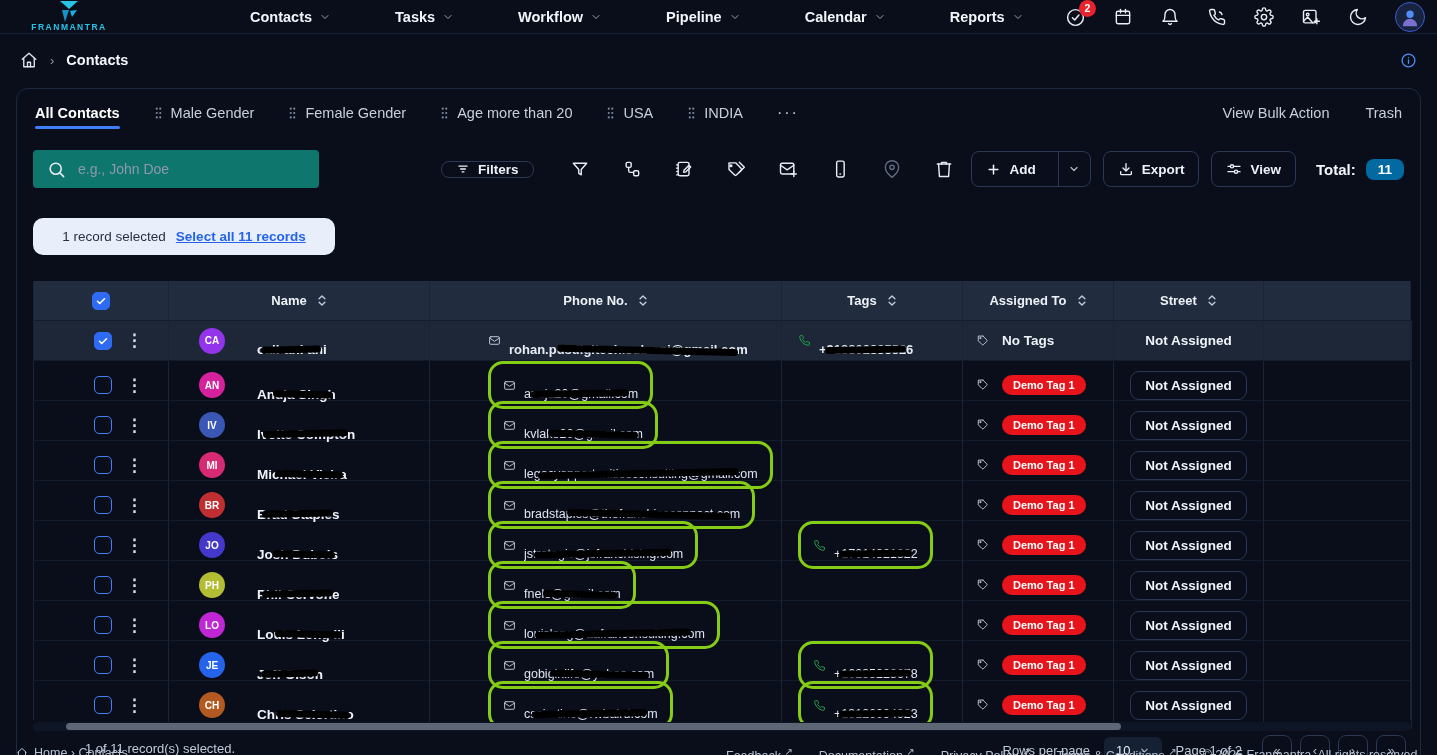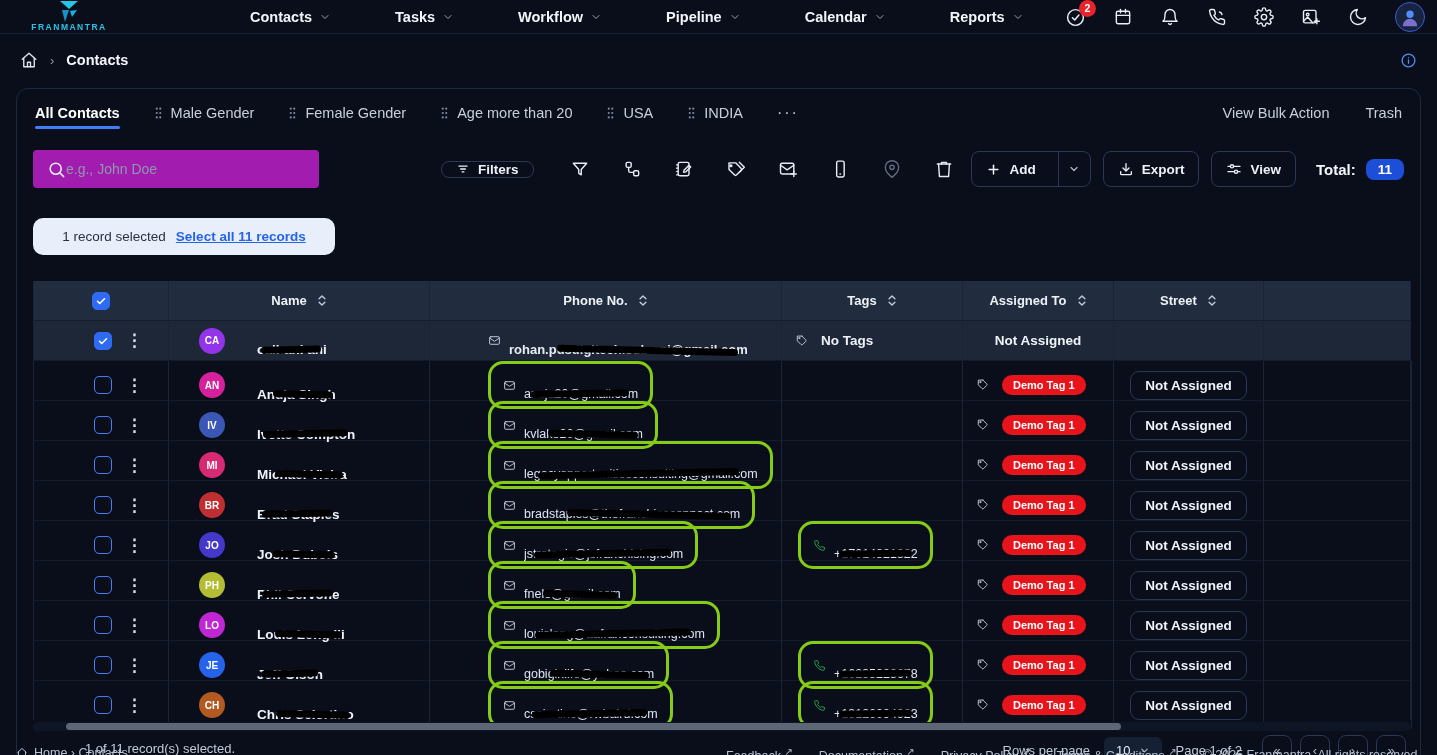--- a/index.html
+++ b/index.html
@@ -43,40 +43,40 @@
        height:100%;position:relative;white-space:nowrap;}
   .tab .drag{color:#7d8ba0;}
   .tab.active{color:#ffffff;font-weight:bold;}
   .tab.active::after{content:"";position:absolute;left:0;right:0;bottom:8px;height:3px;border-radius:2px;background:#3f7ef8;}
   .tab-more{color:#c7cfdd;font-size:16px;letter-spacing:2px;margin-right:0;cursor:pointer;}
   .tabs-right{margin-left:auto;display:flex;gap:36px;}
   .tabs-right .tab{margin-right:0;}
 
   
   .toolbar{position:absolute;left:0;top:60px;width:100%;height:40px;display:flex;align-items:center;padding:0 16px;}
-  .search-box{display:flex;align-items:center;width:286px;height:38px;background:#a21caf;
+  .search-box{display:flex;align-items:center;gap:12px;width:286px;height:38px;background:#0f766e;
               border-radius:4px;padding:0 14px;color:#e7ecf4;}
   .search-box input{flex:1;background:transparent;border:none;outline:none;color:#e7ecf4;font-size:14px;
                     font-family:"Liberation Sans",sans-serif;}
   .search-box input::placeholder{color:#8d99ad;}
   .btn{display:inline-flex;align-items:center;gap:8px;border:1px solid #2a3854;border-radius:8px;height:36px;
        padding:0 14px;background:transparent;color:#eef2f8;font-weight:bold;font-size:13.5px;cursor:pointer;
        font-family:"Liberation Sans",sans-serif;}
   .filters-btn{margin-left:122px;height:17px;}
   .icon-strip{display:flex;align-items:center;gap:32px;margin-left:36px;}
   .istrip{color:#e8edf5;cursor:pointer;}
   .istrip.dim{color:#5f6b80;}
   .right-cluster{margin-left:auto;display:flex;align-items:center;gap:12px;}
   .add-btn{padding:0;}
   .add-main{display:flex;align-items:center;gap:8px;padding:0 14px;height:100%;}
   .add-split{display:flex;align-items:center;justify-content:center;width:32px;height:100%;
              border-left:1px solid #2a3854;color:#aeb9cb;}
   .total-wrap{display:flex;align-items:center;gap:10px;margin-left:8px;}
   .total-label{font-weight:bold;font-size:15px;color:#f2f5fa;}
-  .total-pill{background:#1d4ed8;color:#fff;font-weight:bold;font-size:13.5px;border-radius:8px;padding:3px 12px;}
+  .total-pill{background:#0369a1;color:#fff;font-weight:bold;font-size:13.5px;border-radius:8px;padding:3px 12px;}
 
   
   .sel-banner{position:absolute;left:16px;top:129px;width:302px;height:37px;background:#e9eefb;border-radius:10px;
               display:flex;align-items:center;justify-content:center;gap:10px;font-size:13.5px;color:#27303f;}
   .sel-banner a{color:#2563eb;font-weight:bold;text-decoration:underline;cursor:pointer;}
 
   
   .table{position:absolute;left:16px;top:192px;width:1378px;border-left:1px solid #18233a;border-right:1px solid #18233a;}
   .tr{display:grid;grid-template-columns:135px 261px 352px 181px 151px 150px 148px;align-items:stretch;}
   .thead{background:#212c3f;height:39px;}
@@ -560,20 +560,30 @@
             <span class="flatv">
               <span class="mailic">
                 <svg width="13" height="13" viewBox="0 0 24 24" fill="none" stroke="currentColor" stroke-width="1.7" stroke-linecap="round" stroke-linejoin="round">
                   <rect x="3" y="5" width="18" height="14" rx="2"></rect>
                   <path d="M3 7.5l9 6 9-6"></path>
                 </svg>
               </span>
               <span class="txt scrib s2">rohan.pusdigitech.sub.ani@gmail.com</span>
             </span>
           </div>
+          <div class="td c-phone">
+            <span class="flatv">
+              <span class="phic">
+                <svg width="13" height="13" viewBox="0 0 24 24" fill="none" stroke="currentColor" stroke-width="1.7" stroke-linecap="round" stroke-linejoin="round">
+                  <path d="M21 16.5v2.6a1.8 1.8 0 0 1-2 1.8 18 18 0 0 1-7.8-2.8 17.6 17.6 0 0 1-5.3-5.3A18 18 0 0 1 3.1 5a1.8 1.8 0 0 1 1.8-2h2.6a1.8 1.8 0 0 1 1.8 1.6c.1.9.3 1.8.6 2.6a1.8 1.8 0 0 1-.4 1.9L8.4 10a14.4 14.4 0 0 0 5.6 5.6l.9-1.1a1.8 1.8 0 0 1 1.9-.4c.8.3 1.7.5 2.6.6A1.8 1.8 0 0 1 21 16.5z"></path>
+                </svg>
+              </span>
+              <span class="txt scrib">+918802835526</span>
+            </span>
+          </div>
           <div class="td c-tags">
             <span class="tagic">
               <svg width="14" height="14" viewBox="0 0 24 24" fill="none" stroke="currentColor" stroke-width="1.7" stroke-linecap="round" stroke-linejoin="round">
                 <path d="M13.6 3.6L20 10a2 2 0 0 1 0 2.8l-5.2 5.2a2 2 0 0 1-2.8 0L5.6 11.6V3.6h8z"></path>
                 <circle cx="9" cy="7" r="1" fill="currentColor"></circle>
               </svg>
             </span>
             <span class="notags">No Tags</span>
           </div>
           <div class="td c-assigned">

